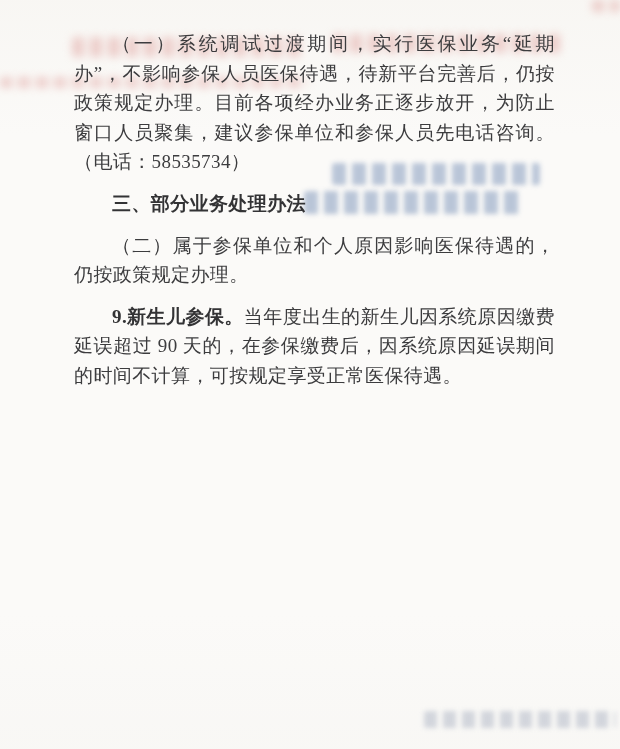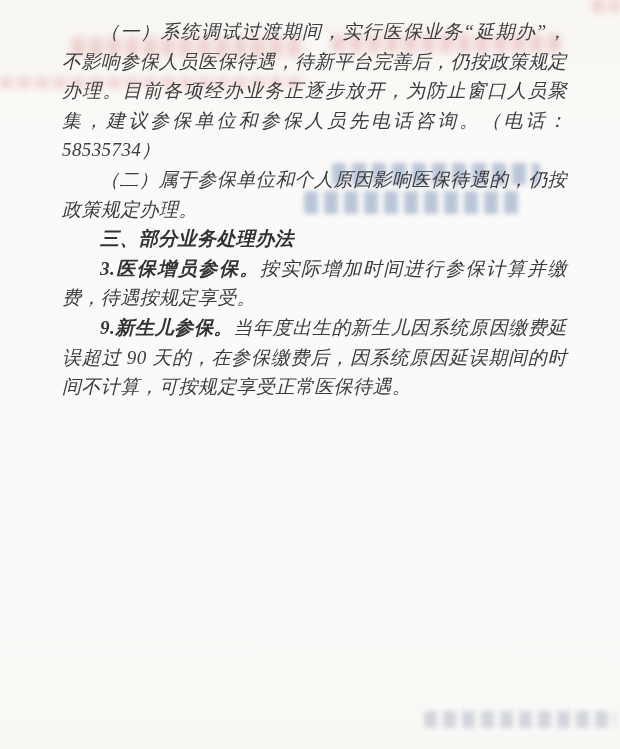--- a/index.html
+++ b/index.html
@@ -23,24 +23,23 @@
     left: 62px;
     top: 17px;
     width: 505px;
     z-index: 2;
     font-size: 19px;
     line-height: 29.6px;
     letter-spacing: 0.4px;
     text-align: justify;
   }
   .textblock p {
-    margin: 0;
+    margin: 12px;
     padding: 0;
     text-indent: 2em;
-    font-style: italic;
   }
   .lead {
     font-weight: 700;
     color: var(--ink-bold, #333335);
   }
 
   
   .bleed {
     position: absolute;
     z-index: 1;
@@ -98,25 +97,24 @@
   <div class="bleed red red-b3"></div>
   <div class="bleed red red-b4"></div>
   <div class="bleed blue blue-b1"></div>
   <div class="bleed blue blue-b2"></div>
   <div class="bleed gray gray-b1"></div>
 
   <div class="textblock">
 
     <p><span class="lead"></span><span>（一）系统调试过渡期间，实行医保业务“延期办”，不影响参保人员医保待遇，待新平台完善后，仍按政策规定办理。目前各项经办业务正逐步放开，为防止窗口人员聚集，建议参保单位和参保人员先电话咨询。（电话：58535734）</span></p>
 
+    <p><span class="lead">三、部分业务处理办法</span><span></span></p>
+
     <p><span class="lead"></span><span>（二）属于参保单位和个人原因影响医保待遇的，仍按政策规定办理。</span></p>
-
-    <p><span class="lead">三、部分业务处理办法</span><span></span></p>
 
 
 
 
-    <p><span class="lead">3.医保增员参保。</span><span>按实际增加时间进行参保计算并缴费，待遇按规定享受。</span></p>
 
     <p><span class="lead">9.新生儿参保。</span><span>当年度出生的新生儿因系统原因缴费延误超过 90 天的，在参保缴费后，因系统原因延误期间的时间不计算，可按规定享受正常医保待遇。</span></p>
 
   </div>
 </div>
 
 </body></html>

